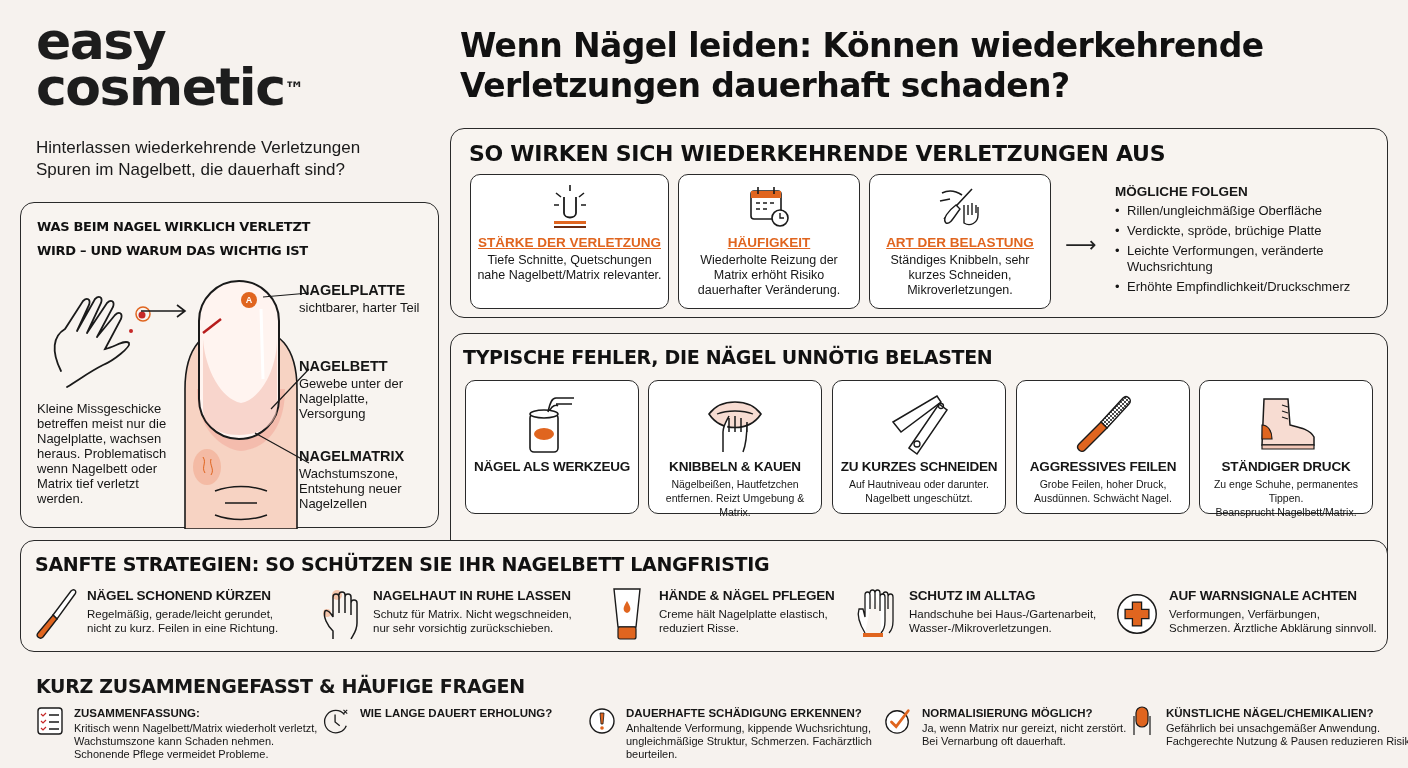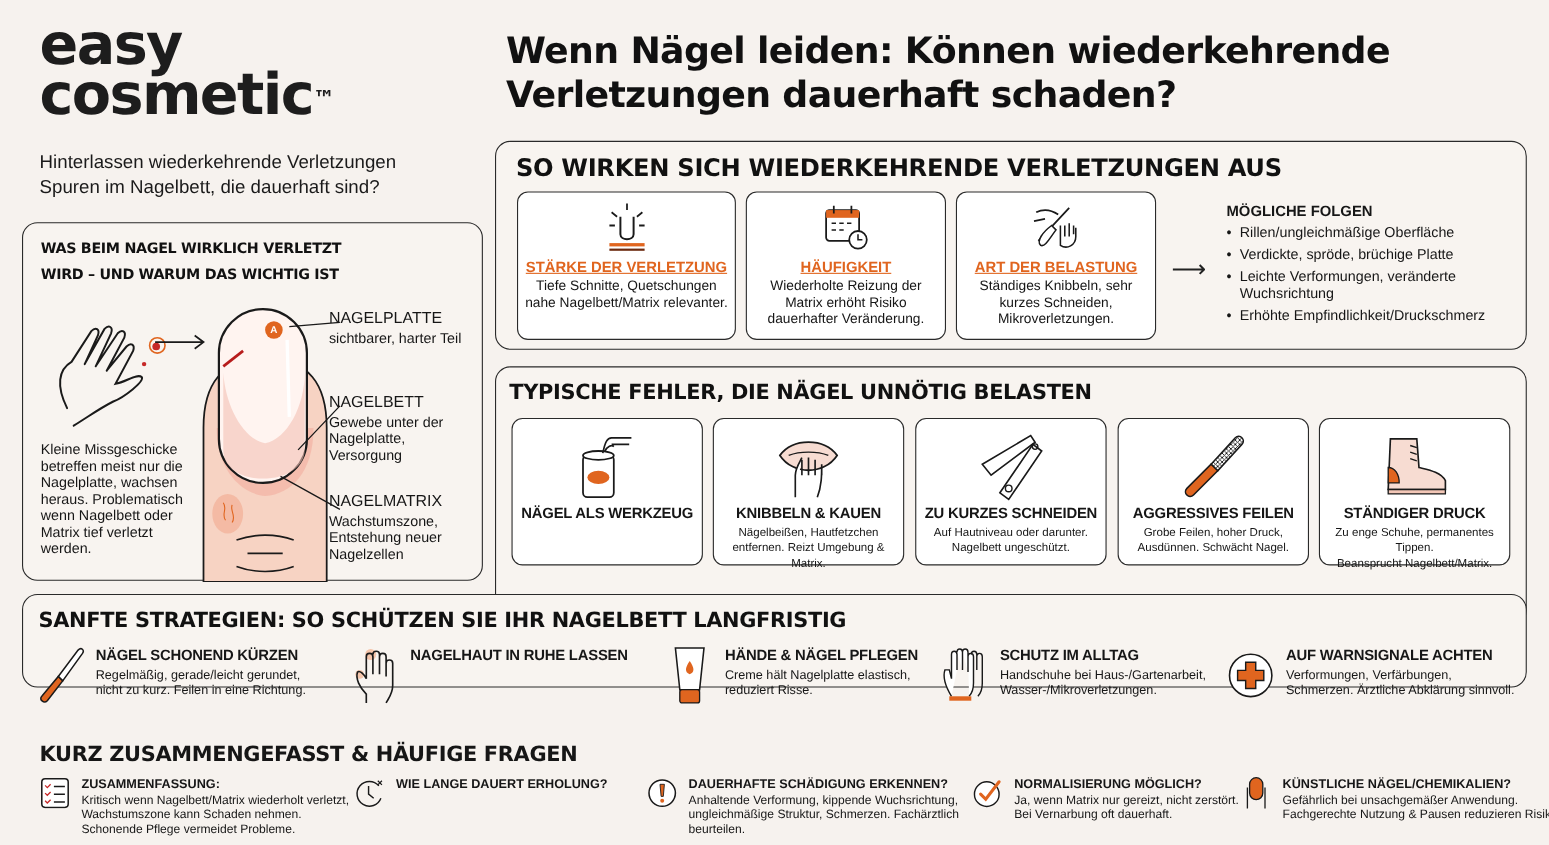--- a/index.html
+++ b/index.html
@@ -30,21 +30,21 @@
   }
   .panel-title {
     font-family: "DejaVu Sans", sans-serif; font-weight: 700;
     color: #111; letter-spacing: -0.3px;
   }
   
   #anat { left: 20px; top: 202px; width: 419px; height: 326px; }
   #anat .panel-title { position: absolute; left: 16px; top: 12px; font-size: 13px; line-height: 24px; }
   .anat-note { position: absolute; left: 16px; top: 198px; font-size: 13px; line-height: 15px; width: 140px; }
   .lbl { position: absolute; font-size: 13px; line-height: 15px; }
-  .lbl b { display: block; font-size: 14.5px; font-weight: 400; margin-bottom: 2px; }
+  .lbl b { display: block; font-size: 14.5px; font-weight: 700; margin-bottom: 2px; }
   
   #effects { left: 450px; top: 128px; width: 938px; height: 190px; }
   #effects .panel-title { position: absolute; left: 18px; top: 12px; font-size: 22px; }
   .ecard {
     position: absolute; top: 45px; width: 199px; height: 135px;
     background: #fff; border: 1.4px solid #2a2a2a; border-radius: 10px;
     text-align: center;
   }
   .ecard .ico { position: absolute; left: 0; right: 0; top: 8px; height: 48px; display: flex; justify-content: center; }
   .ecard .ttl { position: absolute; left: 0; right: 0; top: 60px; color: #e0651f; font-weight: 700; font-size: 13.5px; text-decoration: underline; }
@@ -59,21 +59,21 @@
   #mistakes { left: 450px; top: 333px; width: 938px; height: 236px; }
   #mistakes .panel-title { position: absolute; left: 12px; top: 12px; font-size: 19px; }
   .mcard {
     position: absolute; top: 46px; width: 174px; height: 134px;
     background: #fff; border: 1.4px solid #2a2a2a; border-radius: 10px; text-align: center;
   }
   .mcard .ico { position: absolute; left: 0; right: 0; top: 10px; height: 66px; display: flex; justify-content: center; align-items: center; }
   .mcard .ttl { position: absolute; left: 0; right: 0; top: 78px; font-weight: 700; font-size: 13.5px; letter-spacing: -0.2px; }
   .mcard .desc { position: absolute; left: 2px; right: 2px; top: 96px; font-size: 10.5px; line-height: 14px; }
   
-  #strat { left: 20px; top: 540px; width: 1368px; height: 85px; }
+  #strat { left: 20px; top: 540px; width: 1368px; height: 112px; }
   #strat .panel-title { position: absolute; left: 14px; top: 12px; font-size: 19px; }
   .sitem { position: absolute; top: 44px; height: 60px; }
   .sitem .ico { position: absolute; left: 0; top: 2px; width: 44px; height: 54px; display: flex; justify-content: center; align-items: center; }
   .sitem .ttl { position: absolute; left: 54px; top: 3px; font-weight: 700; font-size: 13.5px; white-space: nowrap; letter-spacing: -0.2px; }
   .sitem .desc { position: absolute; left: 54px; top: 22px; font-size: 11.5px; line-height: 14px; white-space: nowrap; }
   
   .faq-title { left: 36px; top: 675px; font-family: "DejaVu Sans", sans-serif; font-weight: 700; font-size: 19px; letter-spacing: -0.3px; }
   .fitem { position: absolute; top: 704px; height: 60px; }
   .fitem .ico { position: absolute; left: 0; top: 2px; width: 28px; height: 30px; display: flex; justify-content: center; align-items: center; }
   .fitem .ttl { position: absolute; left: 38px; top: 3px; font-weight: 700; font-size: 11.5px; white-space: nowrap; }
@@ -300,20 +300,24 @@
 
   <div class="sitem" style="left:298px;width:260px">
     <div class="ico">
       <svg width="40" height="54" viewBox="0 0 40 54">
           <circle cx="16" cy="8" r="5" fill="#f3a57d" opacity="0.6"></circle>
           <circle cx="6" cy="26" r="4" fill="#f3a57d" opacity="0.6"></circle>
           <path d="M12 52 V44 C6 38 2 30 4 24 C6 22 10 26 12 30 V10 C12 6 18 6 18 10 V26 M18 8 C18 4 24 4 24 8 V26 M24 10 C24 6 30 6 30 10 V28 M30 16 C30 12 36 12 36 16 V36 C36 44 32 48 30 52" fill="none" stroke="#1a1a1a" stroke-width="1.5"></path>
         </svg>
     </div>
     <div class="ttl">NAGELHAUT IN RUHE LASSEN</div>
+    <div class="desc">
+        <div>Schutz für Matrix. Nicht wegschneiden,</div>
+        <div>nur sehr vorsichtig zurückschieben.</div>
+      </div>
   </div>
 
   <div class="sitem" style="left:584px;width:240px">
     <div class="ico">
       <svg width="30" height="54" viewBox="0 0 30 54">
           <path d="M2 2 H28 L24 40 H6 Z" fill="#fff" stroke="#1a1a1a" stroke-width="1.4"></path>
           <rect x="6" y="40" width="18" height="12" rx="2" fill="#e0651f" stroke="#1a1a1a" stroke-width="1.2"></rect>
           <path d="M15 14 C11 20 10 24 15 26 C20 24 19 20 15 14 Z" fill="#e0651f"></path>
         </svg>
     </div>

